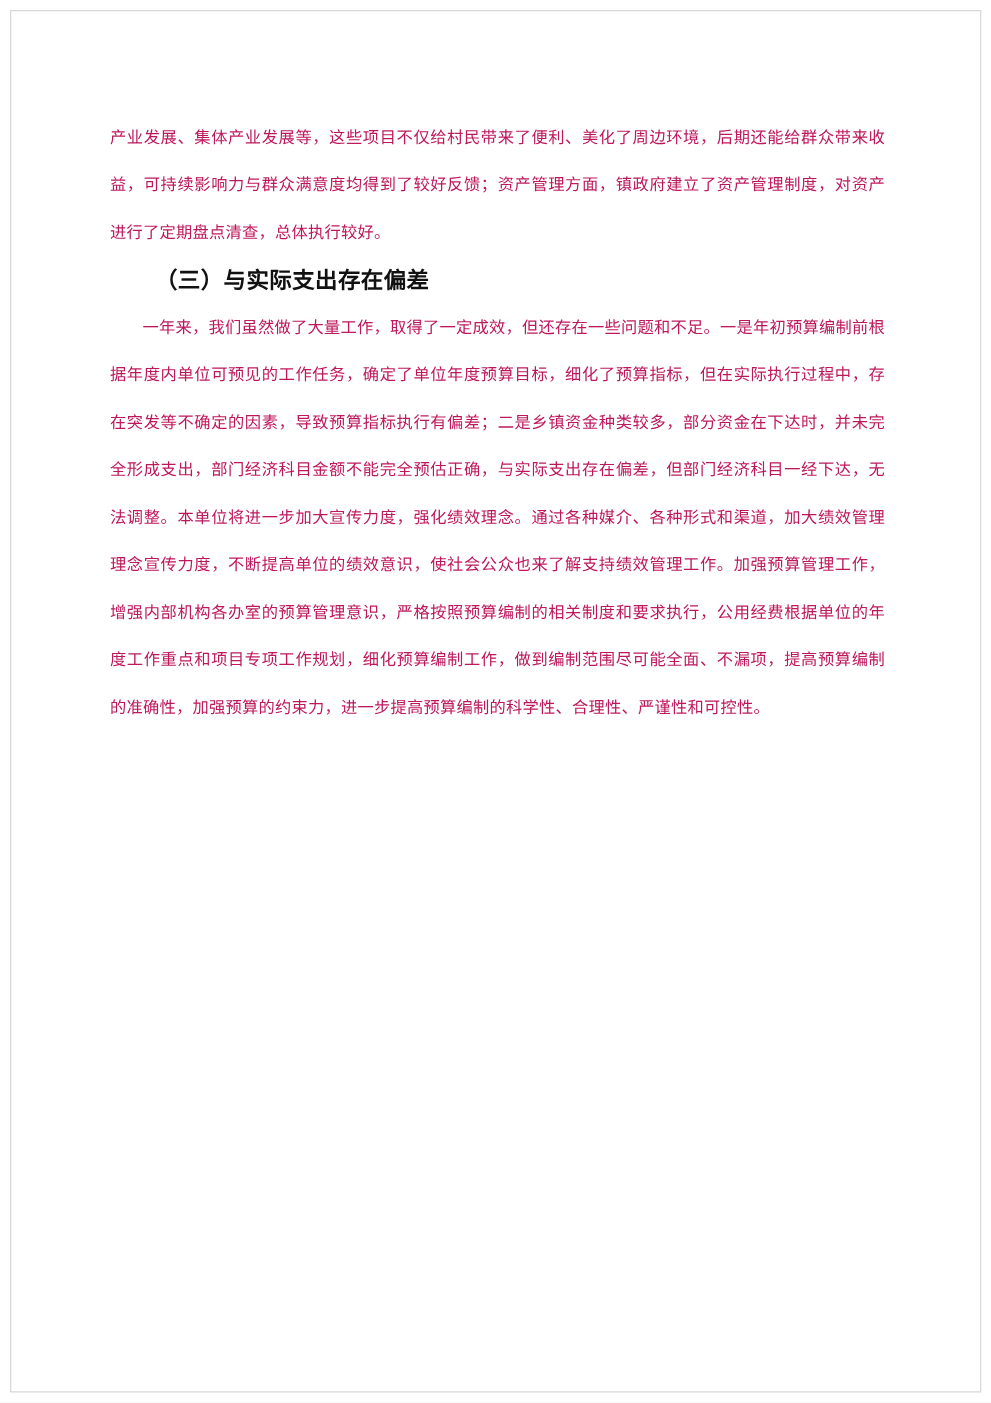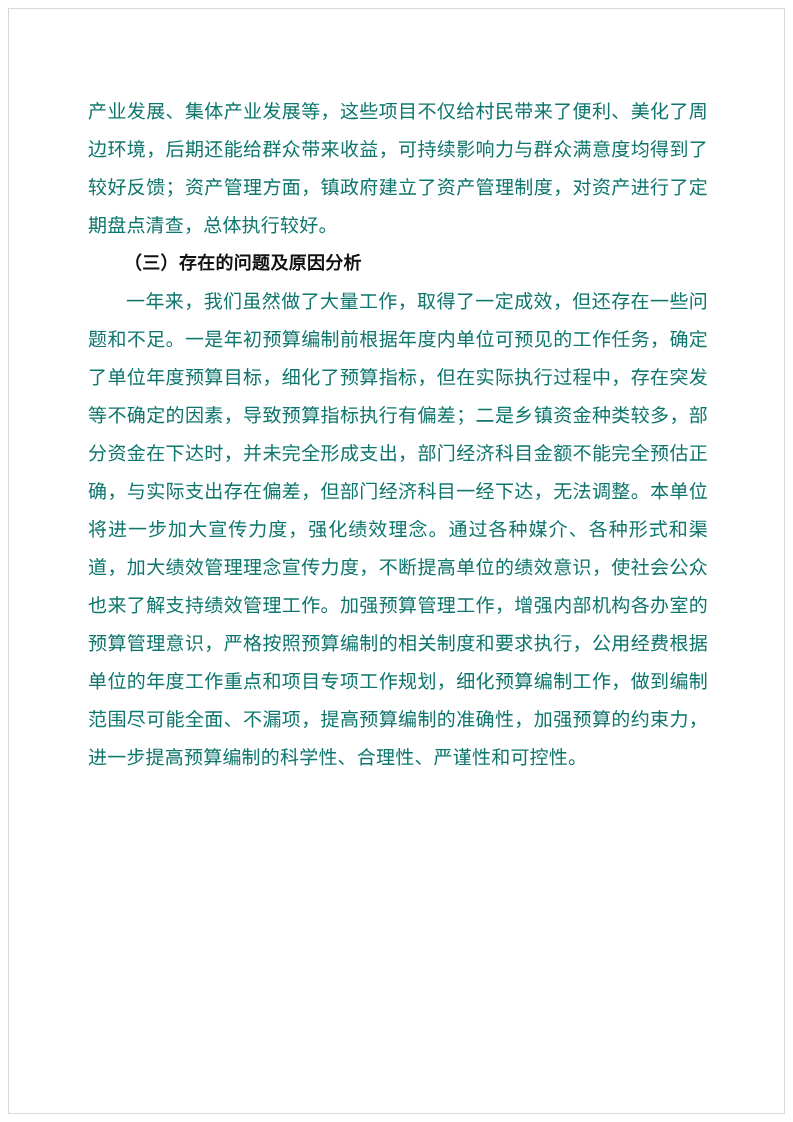--- a/index.html
+++ b/index.html
@@ -31,23 +31,23 @@
   }
   .content {
     position: absolute;
     left: 88px;
     top: 92px;
     width: 620px;
   }
   .para {
     margin: 0;
     font-family: "DejaVu Serif", "Liberation Serif", serif;
-    font-size: 19px;
+    font-size: 13px;
     line-height: 38px;
-    color: #0f766e;
+    color: #be185d;
     text-align: justify;
     text-justify: inter-ideograph;
     letter-spacing: 0.2px;
   }
   .para.indent {
     text-indent: 2em;
   }
   .heading {
     margin: 0;
     font-family: "DejaVu Sans", "Liberation Sans", sans-serif;
@@ -67,18 +67,18 @@
 
 <div class="page">
   <div class="page-border"></div>
 
   <div class="content">
 
     <p class="para">产业发展、集体产业发展等，这些项目不仅给村民带来了便利、美化了周边环境，后期还能给群众带来收益，可持续影响力与群众满意度均得到了较好反馈；资产管理方面，镇政府建立了资产管理制度，对资产进行了定期盘点清查，总体执行较好。</p>
 
     <div class="block-gap"></div>
 
-    <p class="heading">（三）存在的问题及原因分析</p>
+    <p class="heading">（三）与实际支出存在偏差</p>
 
     <p class="para indent">一年来，我们虽然做了大量工作，取得了一定成效，但还存在一些问题和不足。一是年初预算编制前根据年度内单位可预见的工作任务，确定了单位年度预算目标，细化了预算指标，但在实际执行过程中，存在突发等不确定的因素，导致预算指标执行有偏差；二是乡镇资金种类较多，部分资金在下达时，并未完全形成支出，部门经济科目金额不能完全预估正确，与实际支出存在偏差，但部门经济科目一经下达，无法调整。本单位将进一步加大宣传力度，强化绩效理念。通过各种媒介、各种形式和渠道，加大绩效管理理念宣传力度，不断提高单位的绩效意识，使社会公众也来了解支持绩效管理工作。加强预算管理工作，增强内部机构各办室的预算管理意识，严格按照预算编制的相关制度和要求执行，公用经费根据单位的年度工作重点和项目专项工作规划，细化预算编制工作，做到编制范围尽可能全面、不漏项，提高预算编制的准确性，加强预算的约束力，进一步提高预算编制的科学性、合理性、严谨性和可控性。</p>
 
   </div>
 </div>
 
 </body></html>

